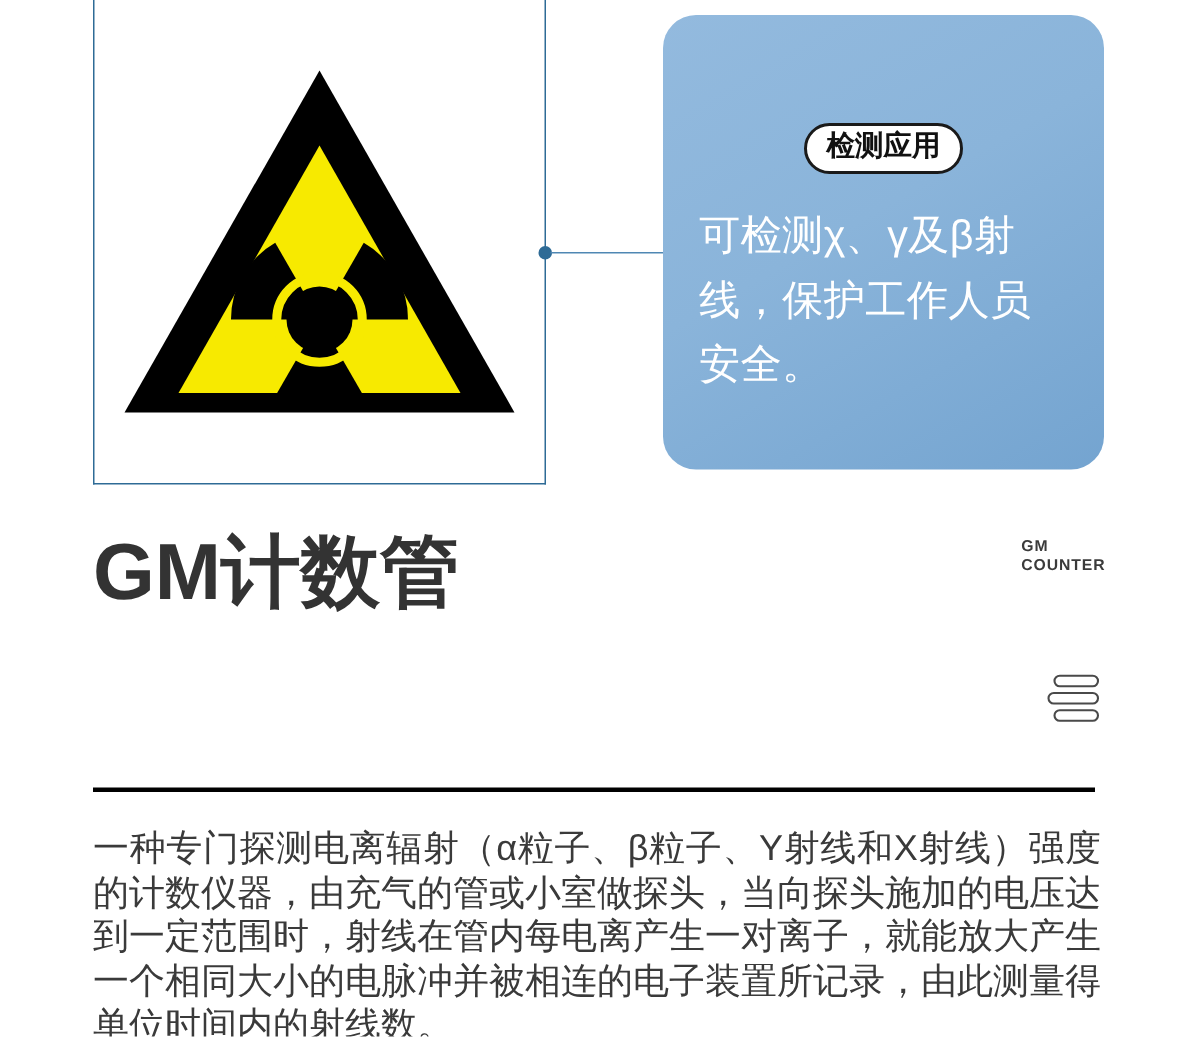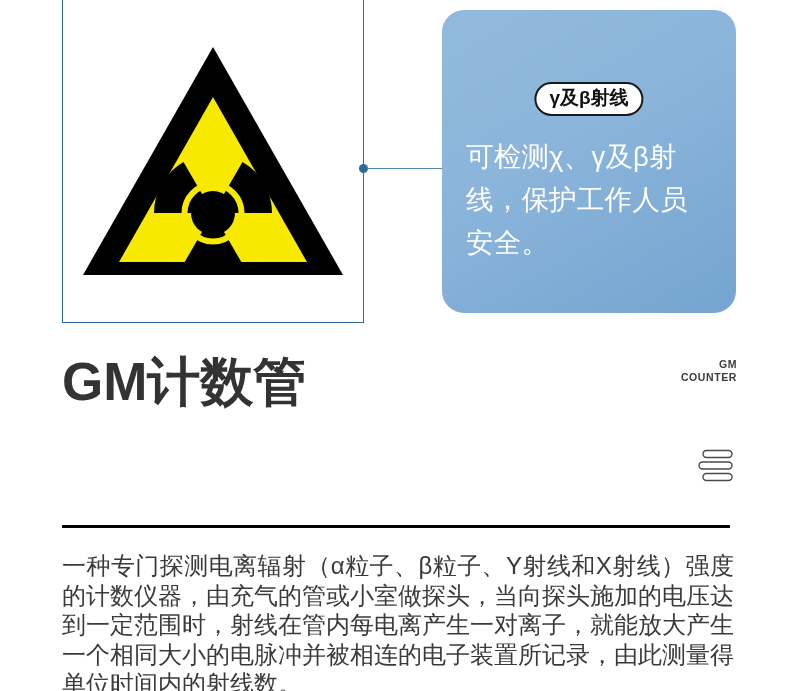--- a/index.html
+++ b/index.html
@@ -114,21 +114,20 @@
     letter-spacing: -0.5px;
     white-space: nowrap;
   }
   .title-line.cn { letter-spacing: 0px; }
 
   
   .brandmark {
     position: absolute;
     right: 53px;
     top: 358px;
-    text-align: right;
     color: #3b3b3b;
     font-size: 10.5px;
     font-weight: bold;
     line-height: 13px;
     letter-spacing: 0.6px;
   }
 
   
   .stack-icon {
     position: absolute;
@@ -182,21 +181,21 @@
       </g>
 
       <circle cx="134" cy="170" r="28.5" fill="none" stroke="#f7ea00" stroke-width="6"></circle>
     </svg>
   </div>
 
   <div class="connector-dot"></div>
   <div class="connector-line"></div>
 
   <div class="info-card">
-    <div class="card-badge">γ及β射线</div>
+    <div class="card-badge">检测应用</div>
     <div class="card-body">可检测χ、γ及β射线，保护工作人员安全。</div>
   </div>
 
   <div class="title-block">
     <div class="title-line cn">GM计数管</div>
   </div>
 
   <div class="brandmark">
     <div>GM</div>
     <div>COUNTER</div>

